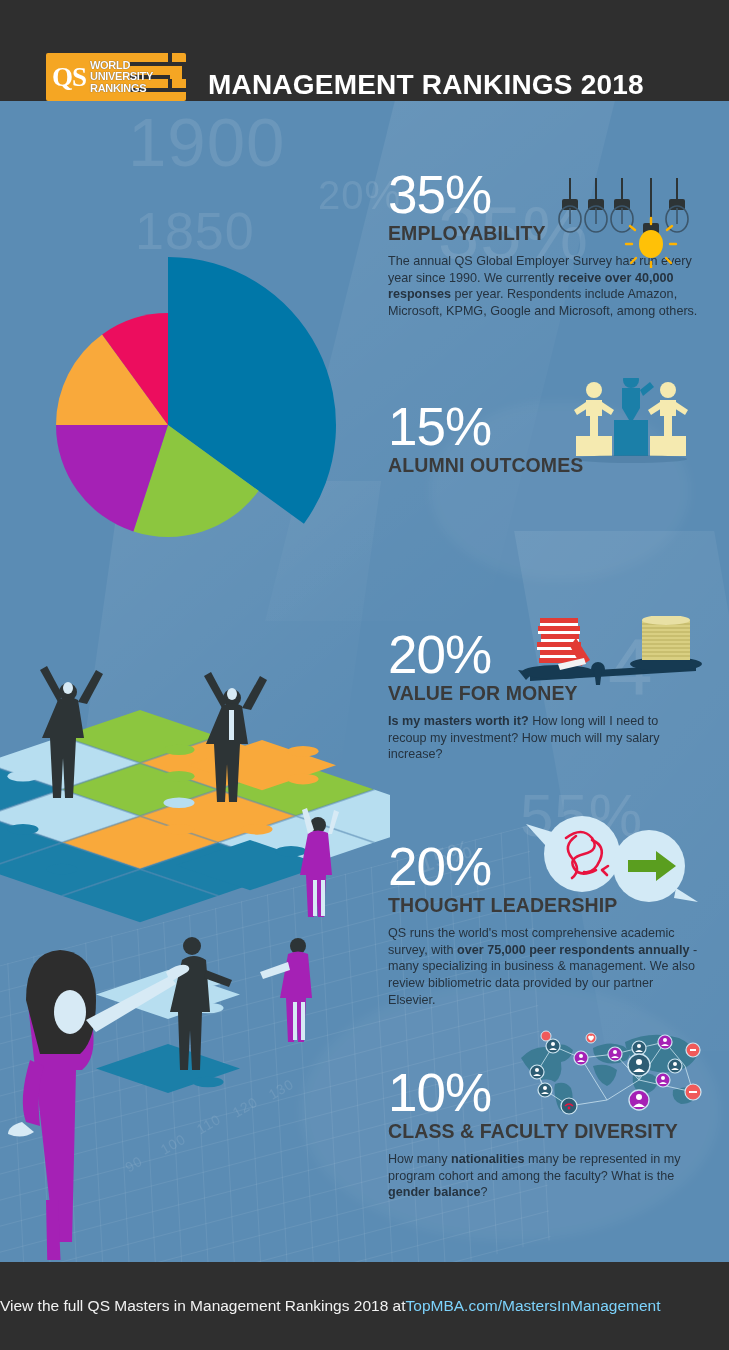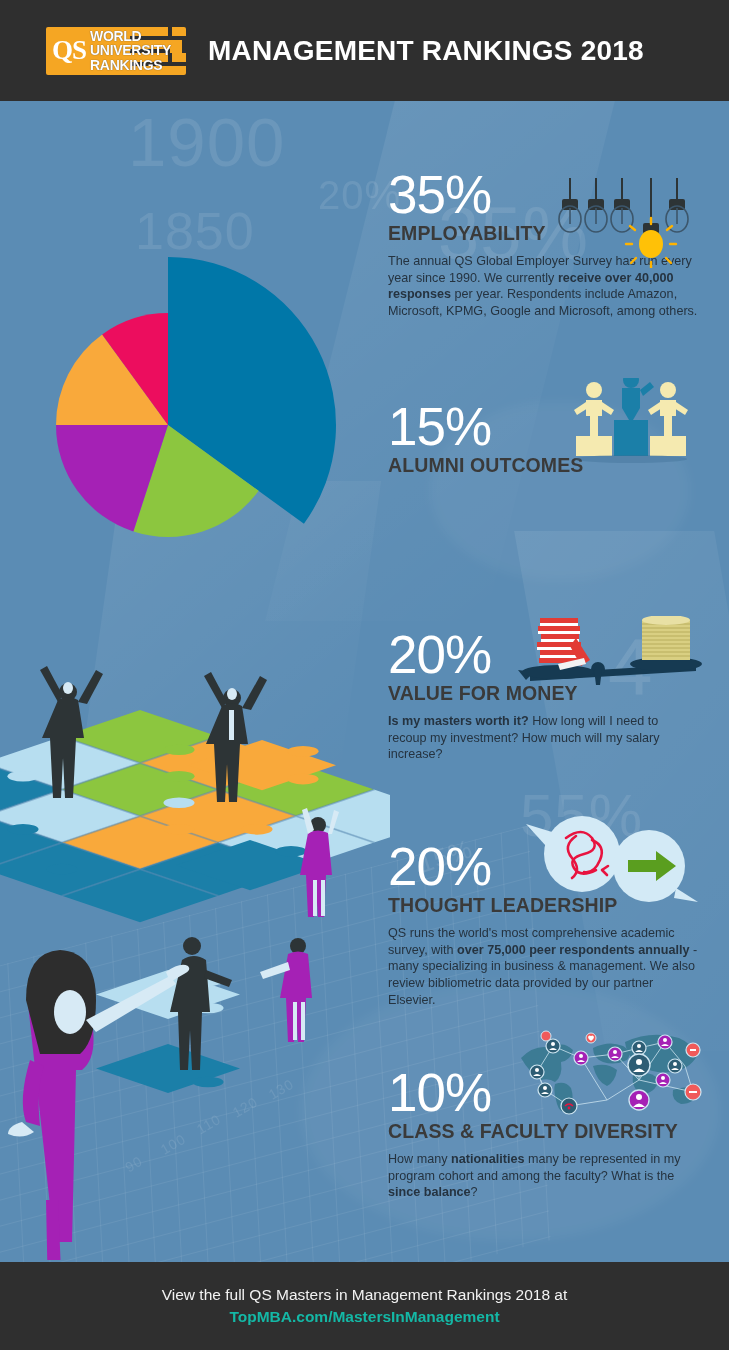--- a/index.html
+++ b/index.html
@@ -14,21 +14,21 @@
     height: 1350px;
     overflow: hidden;
     background: #5b8cb4;
   }
 
   
   .header {
     position: absolute; left: 0; top: 0;
     width: 729px; height: 101px;
     background: #2f2f2f;
-    display: flex; align-items: center;
+    display: flex; align-items: flex-end;
   }
   .logo {
     margin-left: 46px;
     width: 140px; height: 48px;
     background: #f5a623;
     border-radius: 2px;
     display: flex; align-items: center;
     position: relative;
     overflow: hidden;
   }
@@ -40,21 +40,21 @@
     position: relative; z-index: 3;
   }
   .logo-words {
     margin-left: 4px;
     position: relative; z-index: 3;
     display: flex; flex-direction: column;
     line-height: 1.02;
   }
   .logo-words span {
     color: #fff;
-    font-size: 14px;
+    font-size: 11px;
     font-weight: bold;
     letter-spacing: -0.3px;
     text-shadow: 0 0 1px #2f2f2f;
   }
   .logo-bars { position: absolute; right: 0; top: 0; width: 56px; height: 100%; z-index: 1; }
   .logo-bars i { position:absolute; display:block; background:#2f2f2f; }
   .header-title {
     margin-left: 22px;
     color: #ffffff;
     font-size: 28px;
@@ -138,25 +138,25 @@
   }
   .blk-body b { font-weight: bold; }
 
   .icon-box { position: absolute; }
 
   
   .footer {
     position: absolute; left: 0; bottom: 0;
     width: 729px; height: 88px;
     background: #2f2f2f;
-    display: flex; flex-direction: column;
-    align-items: center; justify-content: center;
+    display: flex; flex-direction: row;
+    align-items: center; 
   }
   .footer-l1 { color: #f2f2f2; font-size: 15.5px; line-height: 1.4; }
-  .footer-l2 { color: #14b8a6; font-size: 15.5px; font-weight: bold; line-height: 1.4; }
+  .footer-l2 { color: #7dd3fc; font-size: 15.5px; font-weight: normal; line-height: 1.4; }
 </style>
 </head>
 <body>
 
 <div id="page">
 
   <div class="bg-layer">
     <div class="bg-num" style="left:128px; top:2px; font-size:69px;">1900</div>
     <div class="bg-num" style="left:135px; top:100px; font-size:52px;">1850</div>
     <div class="bg-num" style="left:318px; top:72px; font-size:40px;">20%</div>
@@ -468,21 +468,21 @@
         <circle cx="133" cy="50" r="36" fill="#d3eaf6"></circle>
         <path d="M160,72 L182,86 L158,82 Z" fill="#d3eaf6"></path>
         <path d="M112,44 h28 v-9 l20,15 -20,15 v-9 h-28 Z" fill="#5a9e1f"></path>
       </g>
     </svg>
   </div>
 
   <div class="block" style="top:1068px; width:320px;">
     <div class="pct">10%</div>
     <div class="blk-title">CLASS &amp; FACULTY DIVERSITY</div>
-    <div class="blk-body"><span>How many </span><b>nationalities</b><span> many be represented in my program cohort and among the faculty? What is the </span><b>since balance</b><span>?</span></div>
+    <div class="blk-body"><span>How many </span><b>nationalities</b><span> many be represented in my program cohort and among the faculty? What is the </span><b>gender balance</b><span>?</span></div>
   </div>
   <div class="icon-box" style="left:515px; top:1028px;">
     <svg width="190" height="100" viewBox="0 0 190 100">
       <g fill="#3a7a93" opacity="0.95">
         <path d="M6,30 q14,-14 30,-10 q12,-8 22,2 q-2,10 -12,12 q2,14 -6,20 q-6,-4 -14,-2 q-12,-8 -20,-22 Z"></path>
         <path d="M40,56 q10,-4 16,4 q4,12 -2,22 q-8,6 -12,-6 q-4,-12 -2,-20 Z"></path>
         <path d="M78,20 q16,-8 30,-2 q10,6 4,14 q-12,6 -24,2 q-10,-4 -10,-14 Z"></path>
         <path d="M78,38 q14,-4 24,4 q-2,12 -10,16 q-10,-4 -14,-20 Z"></path>
         <path d="M110,14 q26,-12 54,-4 q14,6 18,18 q-8,14 -26,16 q-18,2 -30,-6 q-14,-8 -16,-24 Z"></path>
         <path d="M118,46 q18,-4 26,6 q-4,14 -18,14 q-10,-6 -8,-20 Z"></path>

